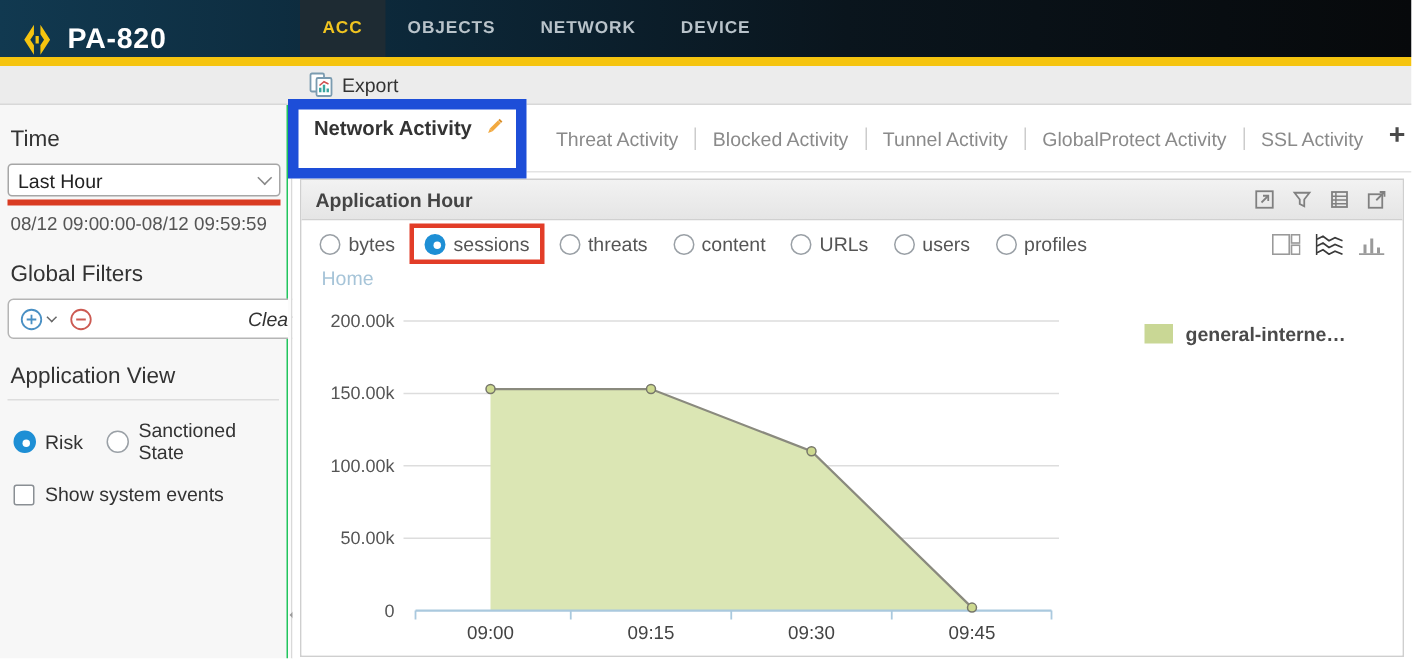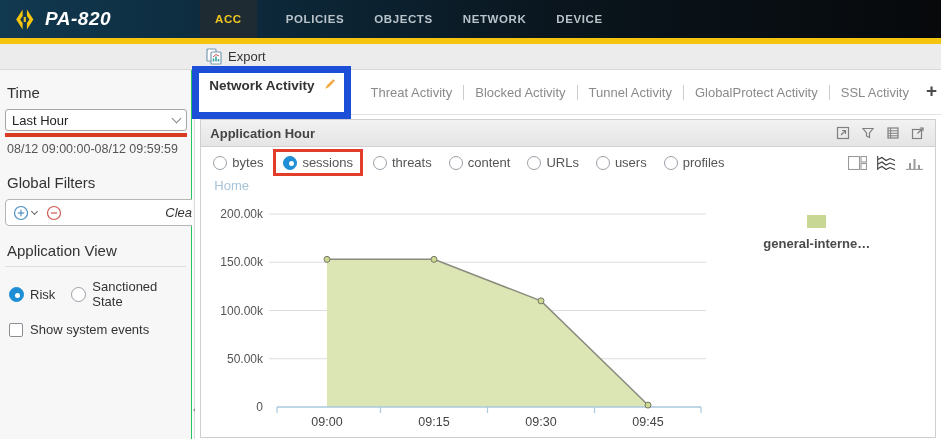--- a/index.html
+++ b/index.html
@@ -2,21 +2,21 @@
 <html><head>
 <meta charset="utf-8">
 <style>
   * { margin:0; padding:0; box-sizing:border-box; }
   html,body { width:941px; height:439px; overflow:hidden; background:#fff;
     font-family:"Liberation Sans", sans-serif; font-size:13px; color:#333; }
 
   
   .topnav { height:38px; display:flex; align-items:stretch;
     background:linear-gradient(90deg,#113950 0%,#0c2738 30%,#0a151d 60%,#07090b 100%); }
-  .logo { display:flex; align-items:center; gap:8px; padding-left:14px; width:200px;font-style:italic; }
+  .logo { display:flex; align-items:flex-end; gap:8px; padding-left:14px; width:200px; }
   .logo-text { color:#fff; font-size:19px; font-weight:bold; letter-spacing:.5px; }
   .nav-items { display:flex; align-items:stretch; }
   .nav-item { display:flex; align-items:center; padding:0 15px; color:#b9c3ca;
     font-size:11.5px; font-weight:bold; letter-spacing:.6px; cursor:pointer; }
   .nav-item.active { background:#1e2b33; color:#f0c420; }
   .stripe { height:6px; background:#f5c40f; }
 
   
   .toolbar { height:26px; background:#ececec; border-bottom:1px solid #d8d8d8;
     display:flex; align-items:center; }
@@ -85,39 +85,38 @@
   .metric-opt .radio { width:14px; height:14px; }
   .metric-opt .radio.sel::after { left:4.5px; top:4.5px; }
   .sessions-box { border:3px solid #e23d28; padding:3px 7px; margin:-6px 10px -6px -7px;
     display:inline-flex; }
   .sessions-box .metric-opt { margin-right:0; }
   .view-icons { position:absolute; right:12px; top:9px; display:flex; align-items:center; gap:10px; }
   .view-icons svg { cursor:pointer; }
   .home-link { margin:2px 0 0 13px; color:#a6c4d8; font-size:13px; cursor:pointer; display:inline-block; }
   .chart-row { display:flex; align-items:flex-start; }
   svg text { font-family:"Liberation Sans", sans-serif; }
-  .legend { margin:22px 0 0 22px; display:flex; align-items:center; gap:8px; cursor:pointer;flex-direction:column; }
+  .legend { margin:22px 0 0 22px; display:flex; align-items:center; gap:8px; cursor:pointer; }
   .legend-swatch { width:19px; height:13px; flex:0 0 auto; }
   .legend-label { font-weight:bold; color:#4a4a4a; font-size:13px; white-space:nowrap; }
 </style>
 </head>
 <body>
 
 <div class="topnav">
   <div class="logo">
     <svg width="23" height="23" viewBox="0 0 32 32">
       <polygon points="12,2 3,16 12,30 12,21 8.6,16 12,11" fill="#f5c40f"></polygon>
       <polygon points="18,2 27,16 18,30 18,21 21.4,16 18,11" fill="#f5c40f"></polygon>
       <polygon points="13.5,12.5 16.5,12.5 16.5,19.5 13.5,19.5" fill="#f5c40f"></polygon>
     </svg>
     <span class="logo-text">PA-820</span>
   </div>
   <div class="nav-items">
     <div class="nav-item active">ACC</div>
-    <div class="nav-item" style="margin-left:14px">POLICIES</div>
     <div class="nav-item">OBJECTS</div>
     <div class="nav-item">NETWORK</div>
     <div class="nav-item">DEVICE</div>
   </div>
 </div>
 <div class="stripe"></div>
 
 <div class="toolbar">
   <div class="export-btn">
     <svg width="16" height="17" viewBox="0 0 16 17">

